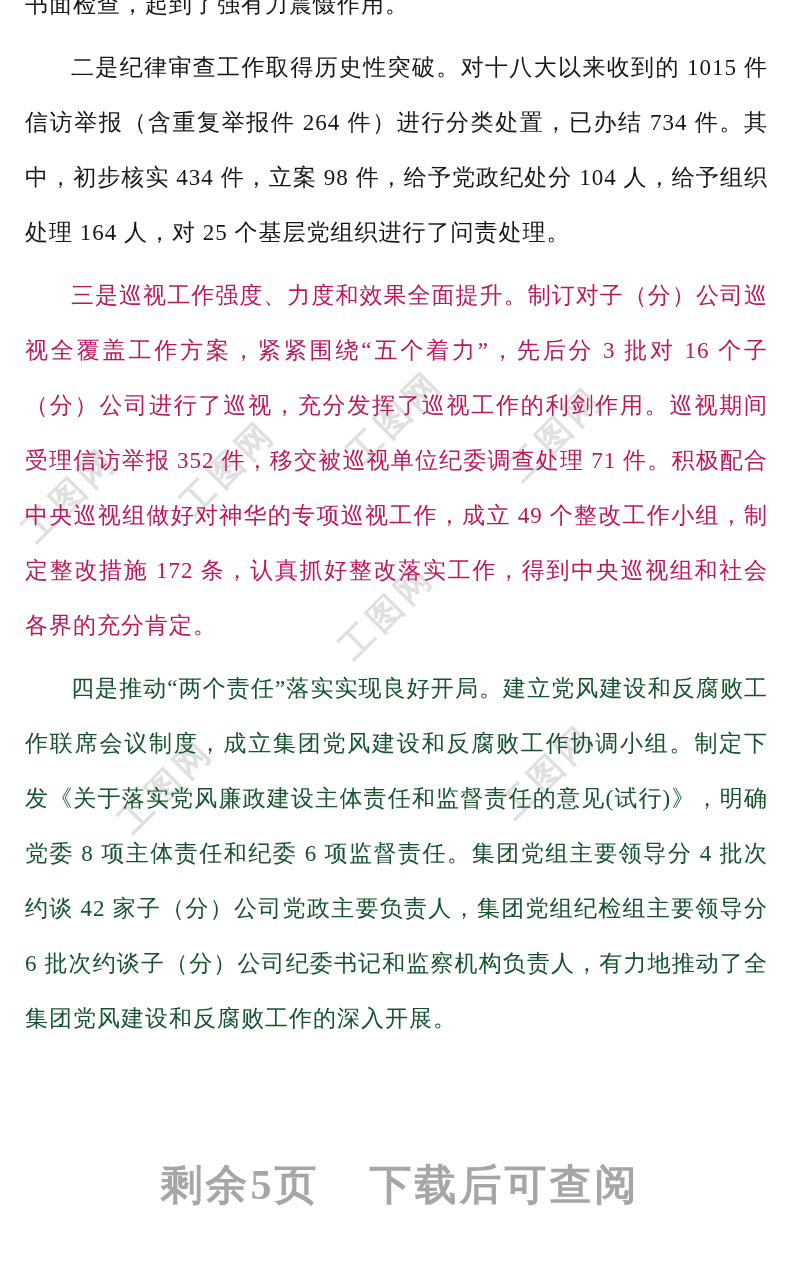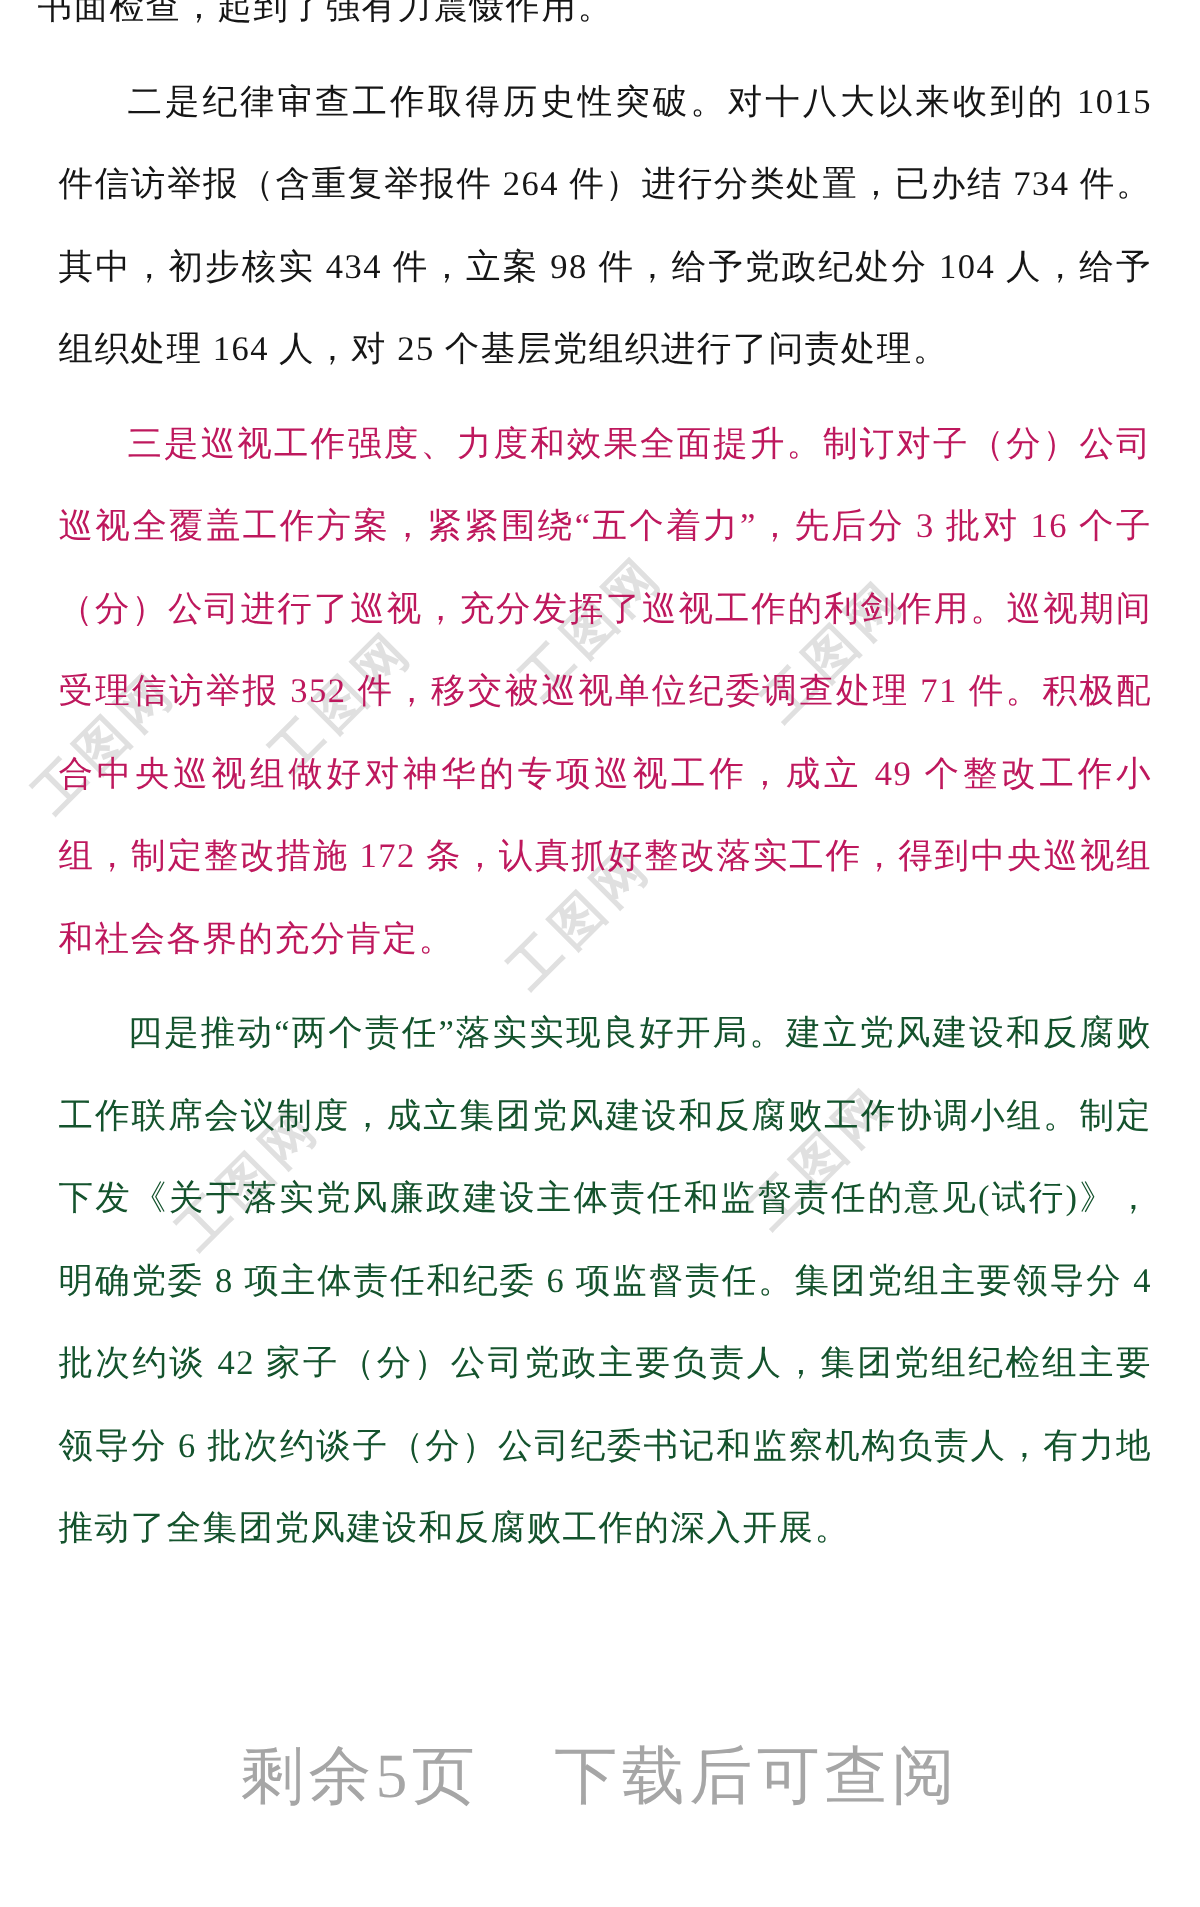--- a/index.html
+++ b/index.html
@@ -42,29 +42,29 @@
   .para {
     margin: 0;
     font-size: 23px;
     line-height: 55px;
     color: #161616;
     text-align: justify;
     text-justify: inter-character;
     letter-spacing: 1px;
   }
   .para + .para { margin-top: 8px; }
-  .para.indent { text-indent: 2em; margin-left: 14px; }
+  .para.indent { text-indent: 2em; }
   .page-footer {
     position: absolute;
     left: 0;
     right: 0;
     top: 1156px;
     z-index: 1;
     text-align: center;
-    font-weight: normal;
+    font-weight: bold;
     font-size: 42px;
     line-height: 58px;
     letter-spacing: 3px;
     font-family: "Liberation Serif", "DejaVu Serif", serif;
   }
   .page-footer .hint-gap { margin-left: 50px; }
 </style>
 </head>
 <body>
 

